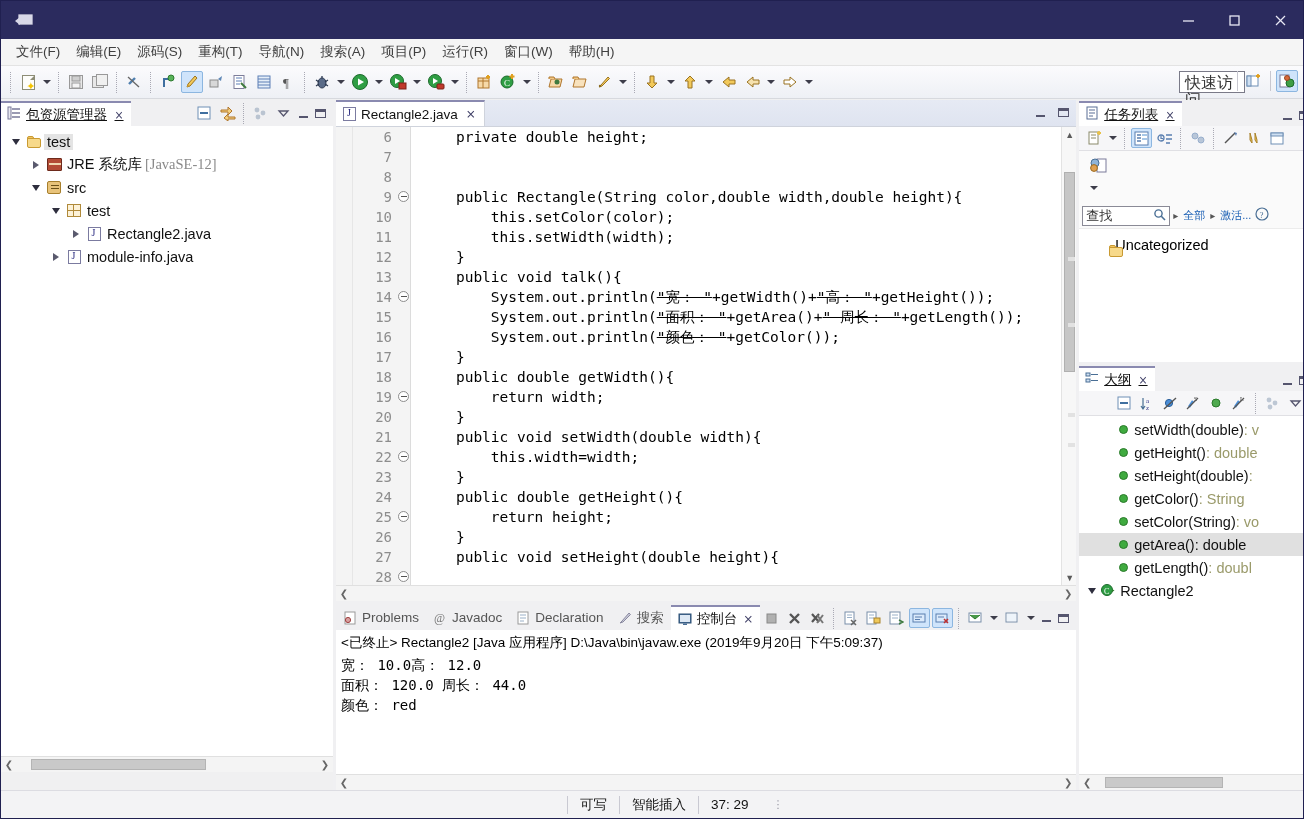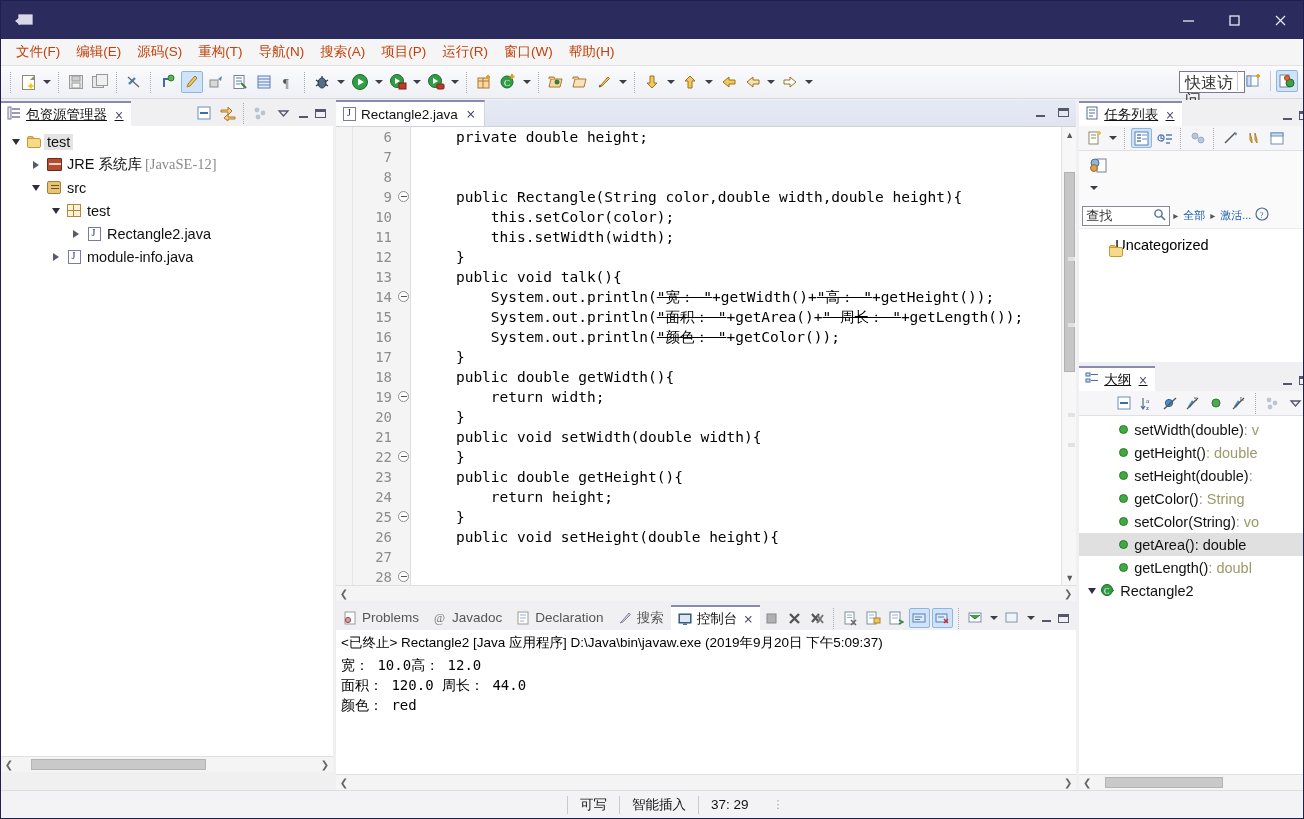--- a/index.html
+++ b/index.html
@@ -64,21 +64,21 @@
   .menubar {
     height: 27px;
     background: #f5f5f5;
     display: flex; align-items: center;
     padding-left: 7px;
     border-bottom: 1px solid #e3e3e3;
   }
   .menu-item {
     padding: 3px 8px;
     font-size: 13.5px;
-    color: #c2410c;
+    color: #404040;
     white-space: nowrap;
     border-radius: 2px;
   }
 
   
   .toolbar {
     height: 33px;
     background: linear-gradient(#fbfbfd, #eef0f5);
     display: flex; align-items: center;
     border-bottom: 1px solid #d7d9de;
@@ -841,20 +841,21 @@
               <div class="cl">    }</div>
               <div class="cl">    <k>public</k> <k>void</k> talk(){</div>
               <div class="cl">        System.<fl>out</fl>.println(<s>"宽： "</s>+getWidth()+<s>"高： "</s>+<hl>getHeight</hl>());</div>
               <div class="cl">        System.<fl>out</fl>.println(<s>"面积： "</s>+getArea()+<s>" 周长： "</s>+getLength());</div>
               <div class="cl">        System.<fl>out</fl>.println(<s>"颜色： "</s>+getColor());</div>
               <div class="cl">    }</div>
               <div class="cl">    <k>public</k> <k>double</k> getWidth(){</div>
               <div class="cl">        <k>return</k> <pl>width</pl>;</div>
               <div class="cl">    }</div>
               <div class="cl">    <k>public</k> <k>void</k> setWidth(<k>double</k> <pl>width</pl>){</div>
+              <div class="cl">        <k>this</k>.<pl>width</pl>=<pl>width</pl>;</div>
               <div class="cl">    }</div>
               <div class="cl">    <k>public</k> <k>double</k> <hl>getHeight</hl>(){</div>
               <div class="cl">        <k>return</k> <pl>height</pl>;</div>
               <div class="cl">    }</div>
               <div class="cl">    <k>public</k> <k>void</k> setHeight(<k>double</k> <pl>height</pl>){</div>
             </div>
           <div class="vscroll">
             <div class="vsarrow" style="top:3px;">▲</div>
             <div class="thumb" style="top:45px;height:200px;"></div>
             <div class="vsarrow" style="bottom:3px;">▼</div>

